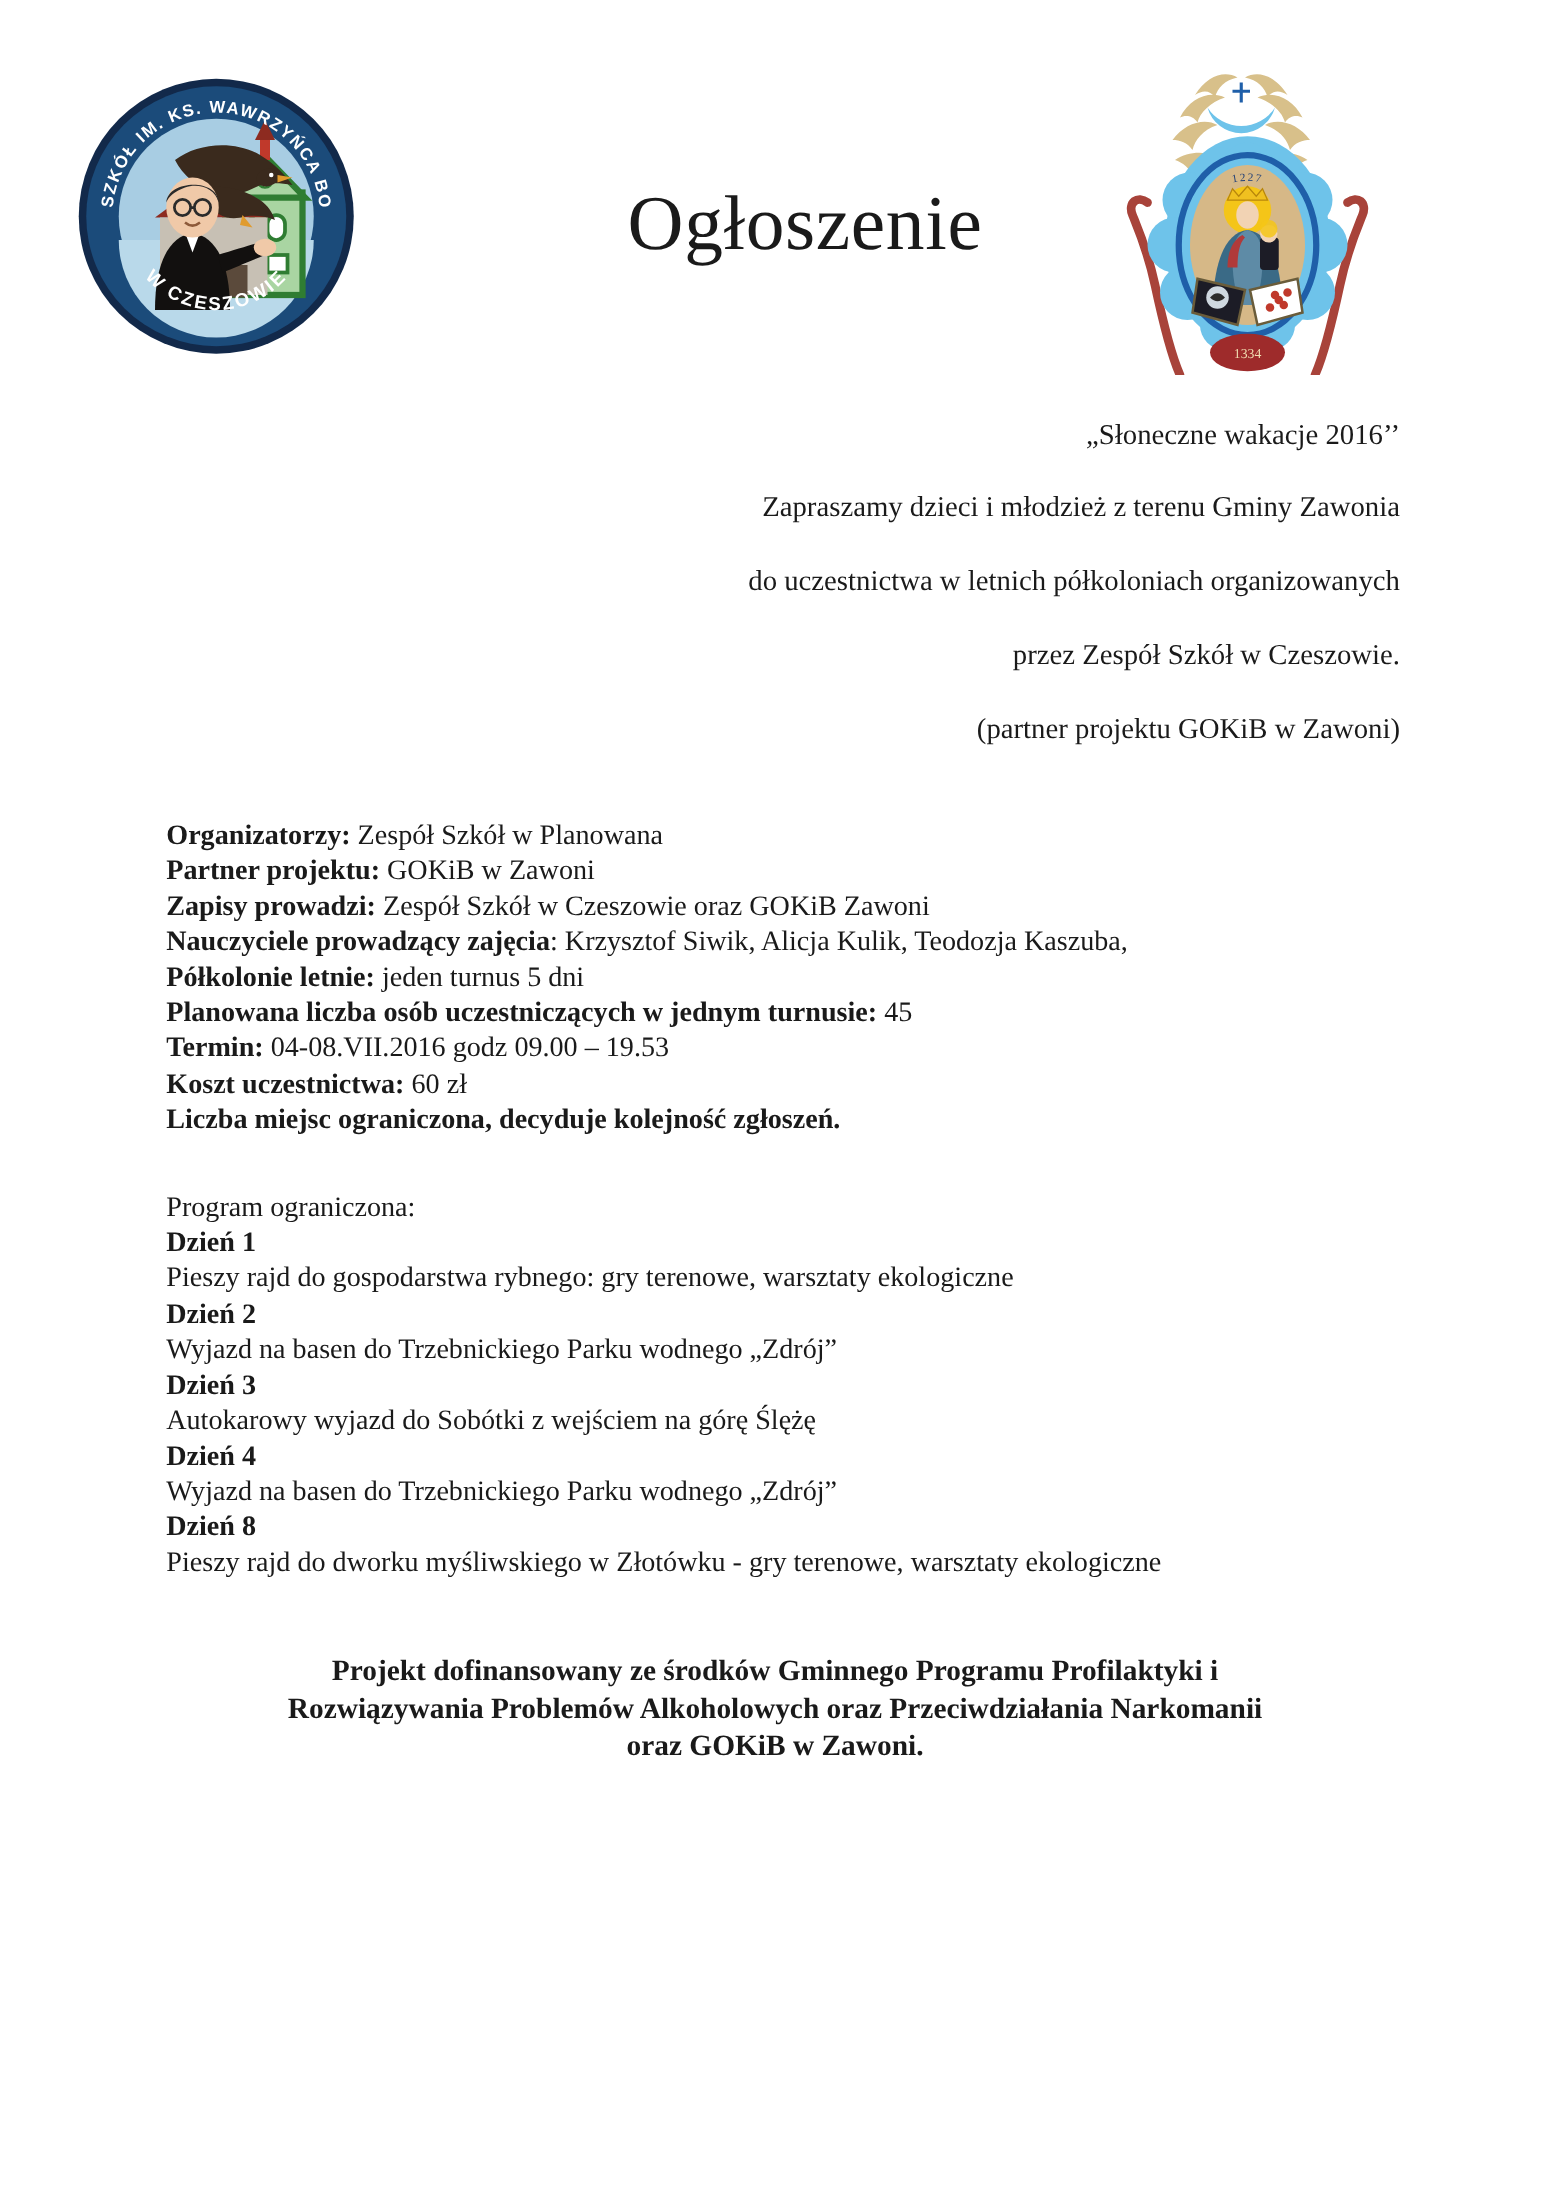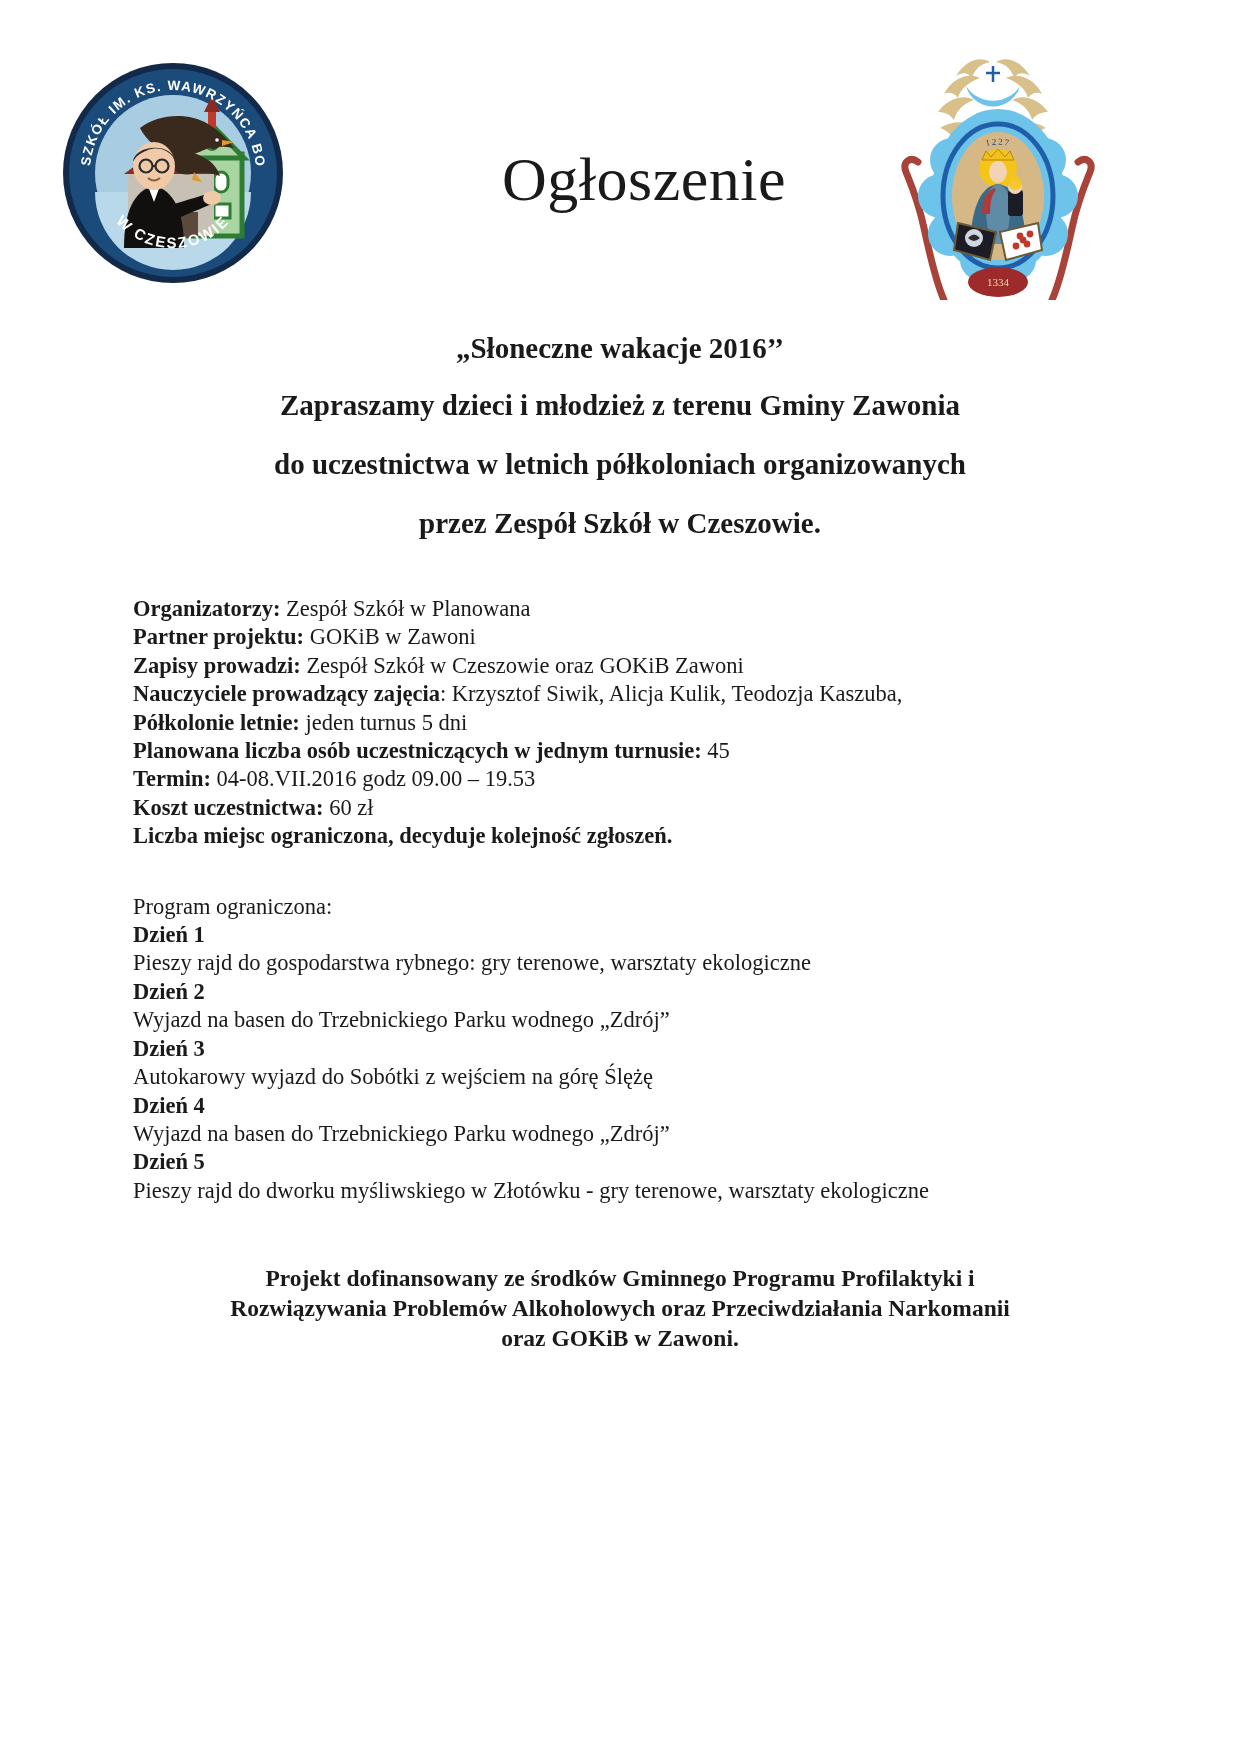--- a/index.html
+++ b/index.html
@@ -54,23 +54,23 @@
     letter-spacing: 0.5px;
     font-weight: 400;
     font-family: "Liberation Serif", "DejaVu Serif", serif;
     margin-left: 48px;
   }
 
   
   .intro {
     margin: 0 auto;
     width: 1000px;
-    text-align: center;
-    font-weight: bold;
-    font-size: 29px;
+    text-align: right;
+    font-weight: normal;
+    font-size: 23px;
     padding-top: 20px;
   }
   .intro .line {
     margin: 0 0 0 0;
     line-height: 59px;
     white-space: nowrap;
   }
   .intro .line.first {
     line-height: 56px;
   }
@@ -287,20 +287,21 @@
     </div>
 
     <div class="doc-title">Ogłoszenie</div>
   </div>
 
   <div class="intro">
     <div class="line first">„Słoneczne wakacje 2016’’</div>
     <div class="line">Zapraszamy dzieci i młodzież z terenu Gminy Zawonia</div>
     <div class="line">do uczestnictwa w letnich półkoloniach organizowanych</div>
     <div class="line">przez Zespół Szkół w Czeszowie.</div>
+    <div class="line">(partner projektu GOKiB w Zawoni)</div>
   </div>
 
   <div class="body-block">
 
     <div class="details">
       <div class="row"><b>Organizatorzy:</b><span class="val"> Zespół Szkół w Planowana</span></div>
       <div class="row"><b>Partner projektu:</b><span class="val"> GOKiB w Zawoni</span></div>
       <div class="row"><b>Zapisy prowadzi:</b><span class="val"> Zespół Szkół w Czeszowie oraz GOKiB Zawoni</span></div>
       <div class="row"><b>Nauczyciele prowadzący zajęcia</b><span class="val">: Krzysztof Siwik, Alicja Kulik, Teodozja Kaszuba,</span></div>
       <div class="row"><b>Półkolonie letnie:</b><span class="val"> jeden turnus 5 dni</span></div>
@@ -318,21 +319,21 @@
 
       <div class="day">Dzień 2</div>
       <div class="activity">Wyjazd na basen do Trzebnickiego Parku wodnego „Zdrój”</div>
 
       <div class="day">Dzień 3</div>
       <div class="activity">Autokarowy wyjazd do Sobótki z wejściem na górę Ślężę</div>
 
       <div class="day">Dzień 4</div>
       <div class="activity">Wyjazd na basen do Trzebnickiego Parku wodnego „Zdrój”</div>
 
-      <div class="day">Dzień 5</div>
+      <div class="day">Dzień 8</div>
       <div class="activity">Pieszy rajd do dworku myśliwskiego w Złotówku - gry terenowe, warsztaty ekologiczne</div>
     </div>
   </div>
 
   <div class="footer">
     <div class="fline">Projekt dofinansowany ze środków Gminnego Programu Profilaktyki i</div>
     <div class="fline">Rozwiązywania Problemów Alkoholowych oraz Przeciwdziałania Narkomanii</div>
     <div class="fline">oraz GOKiB w Zawoni.</div>
   </div>
 

